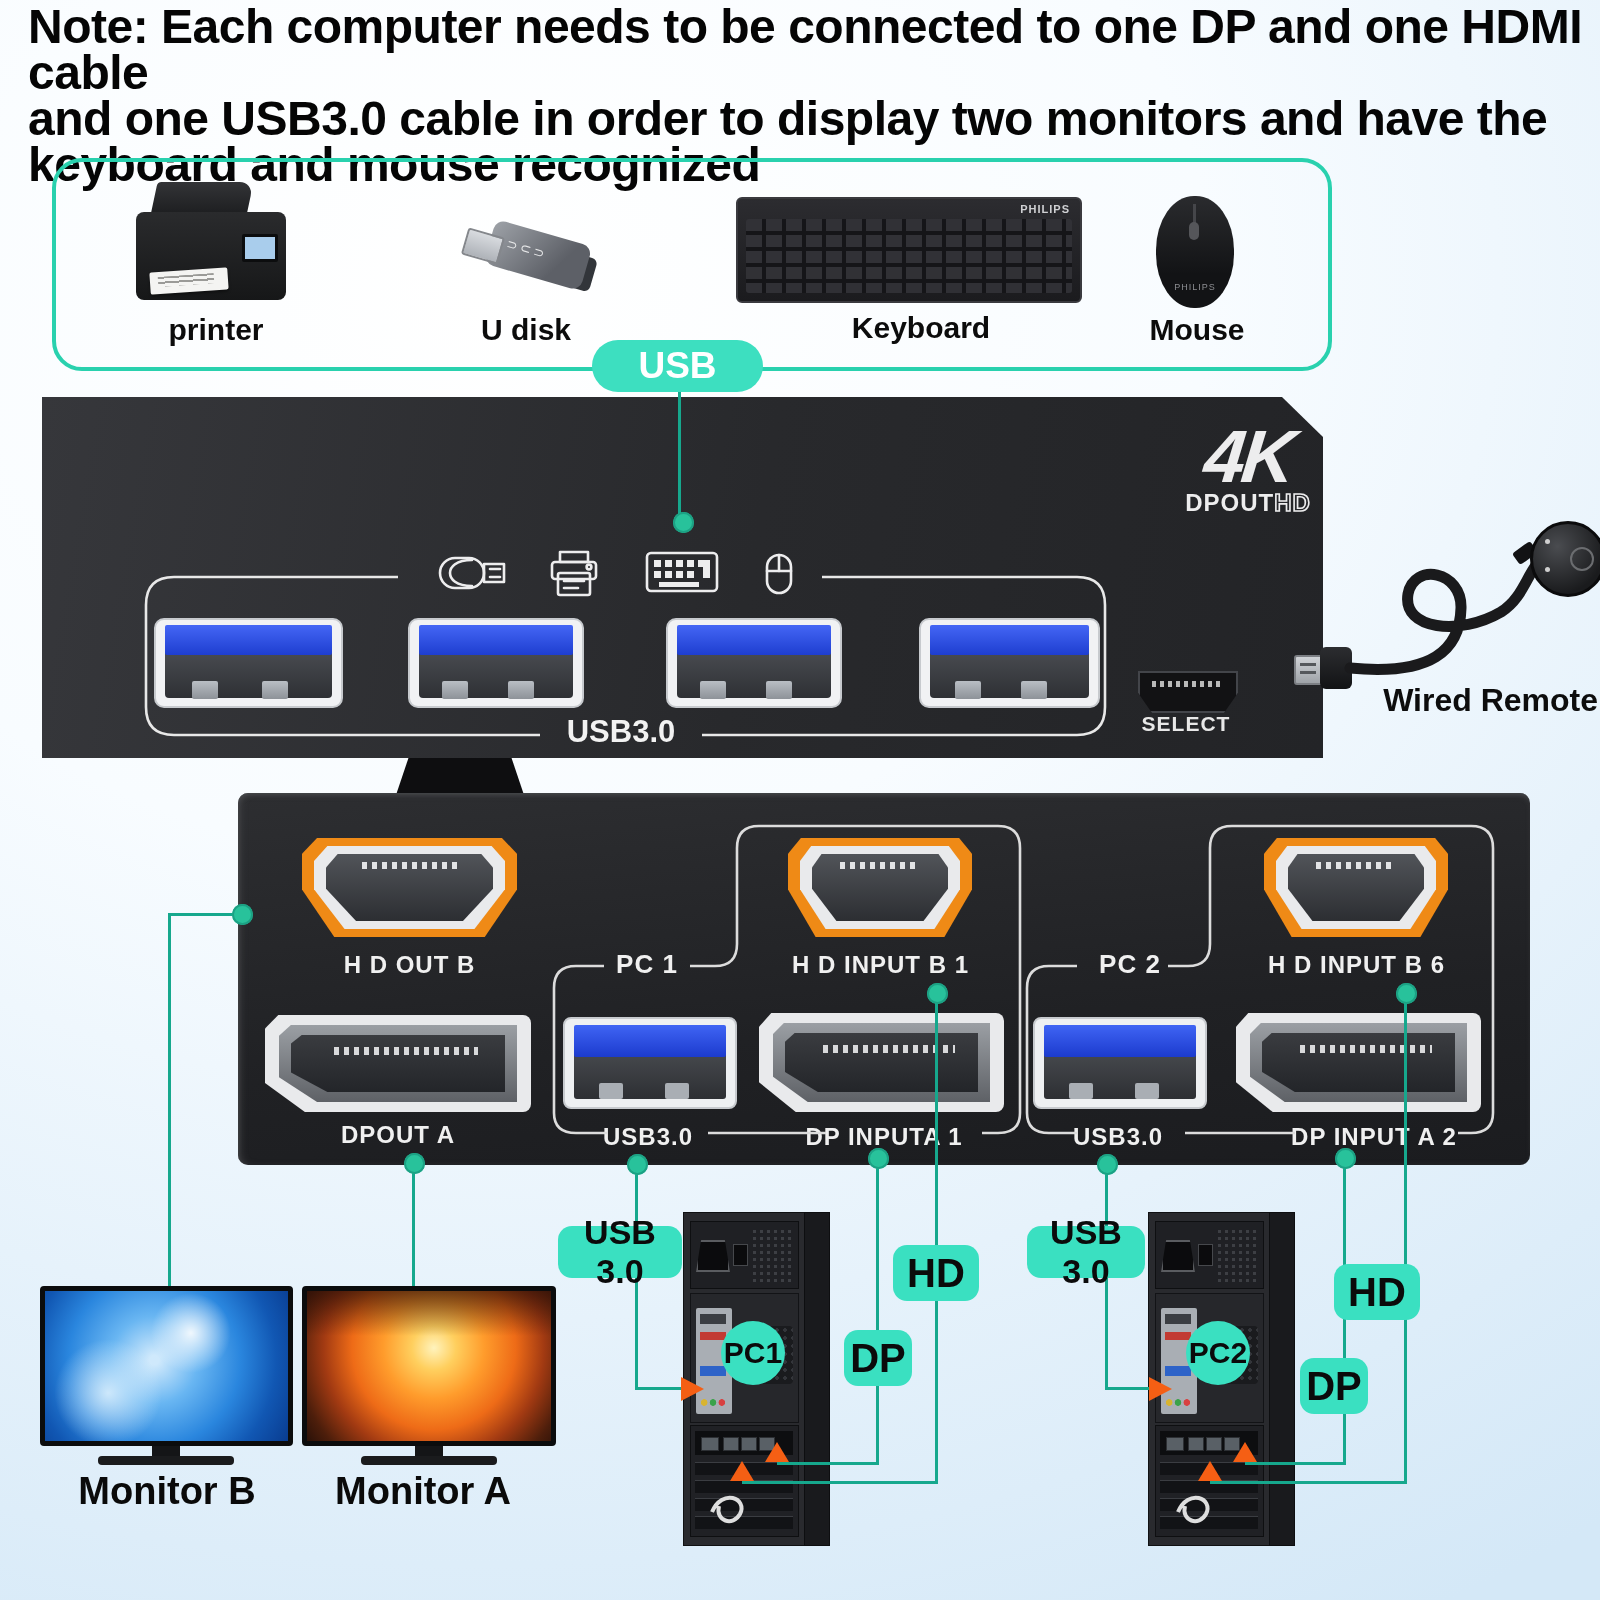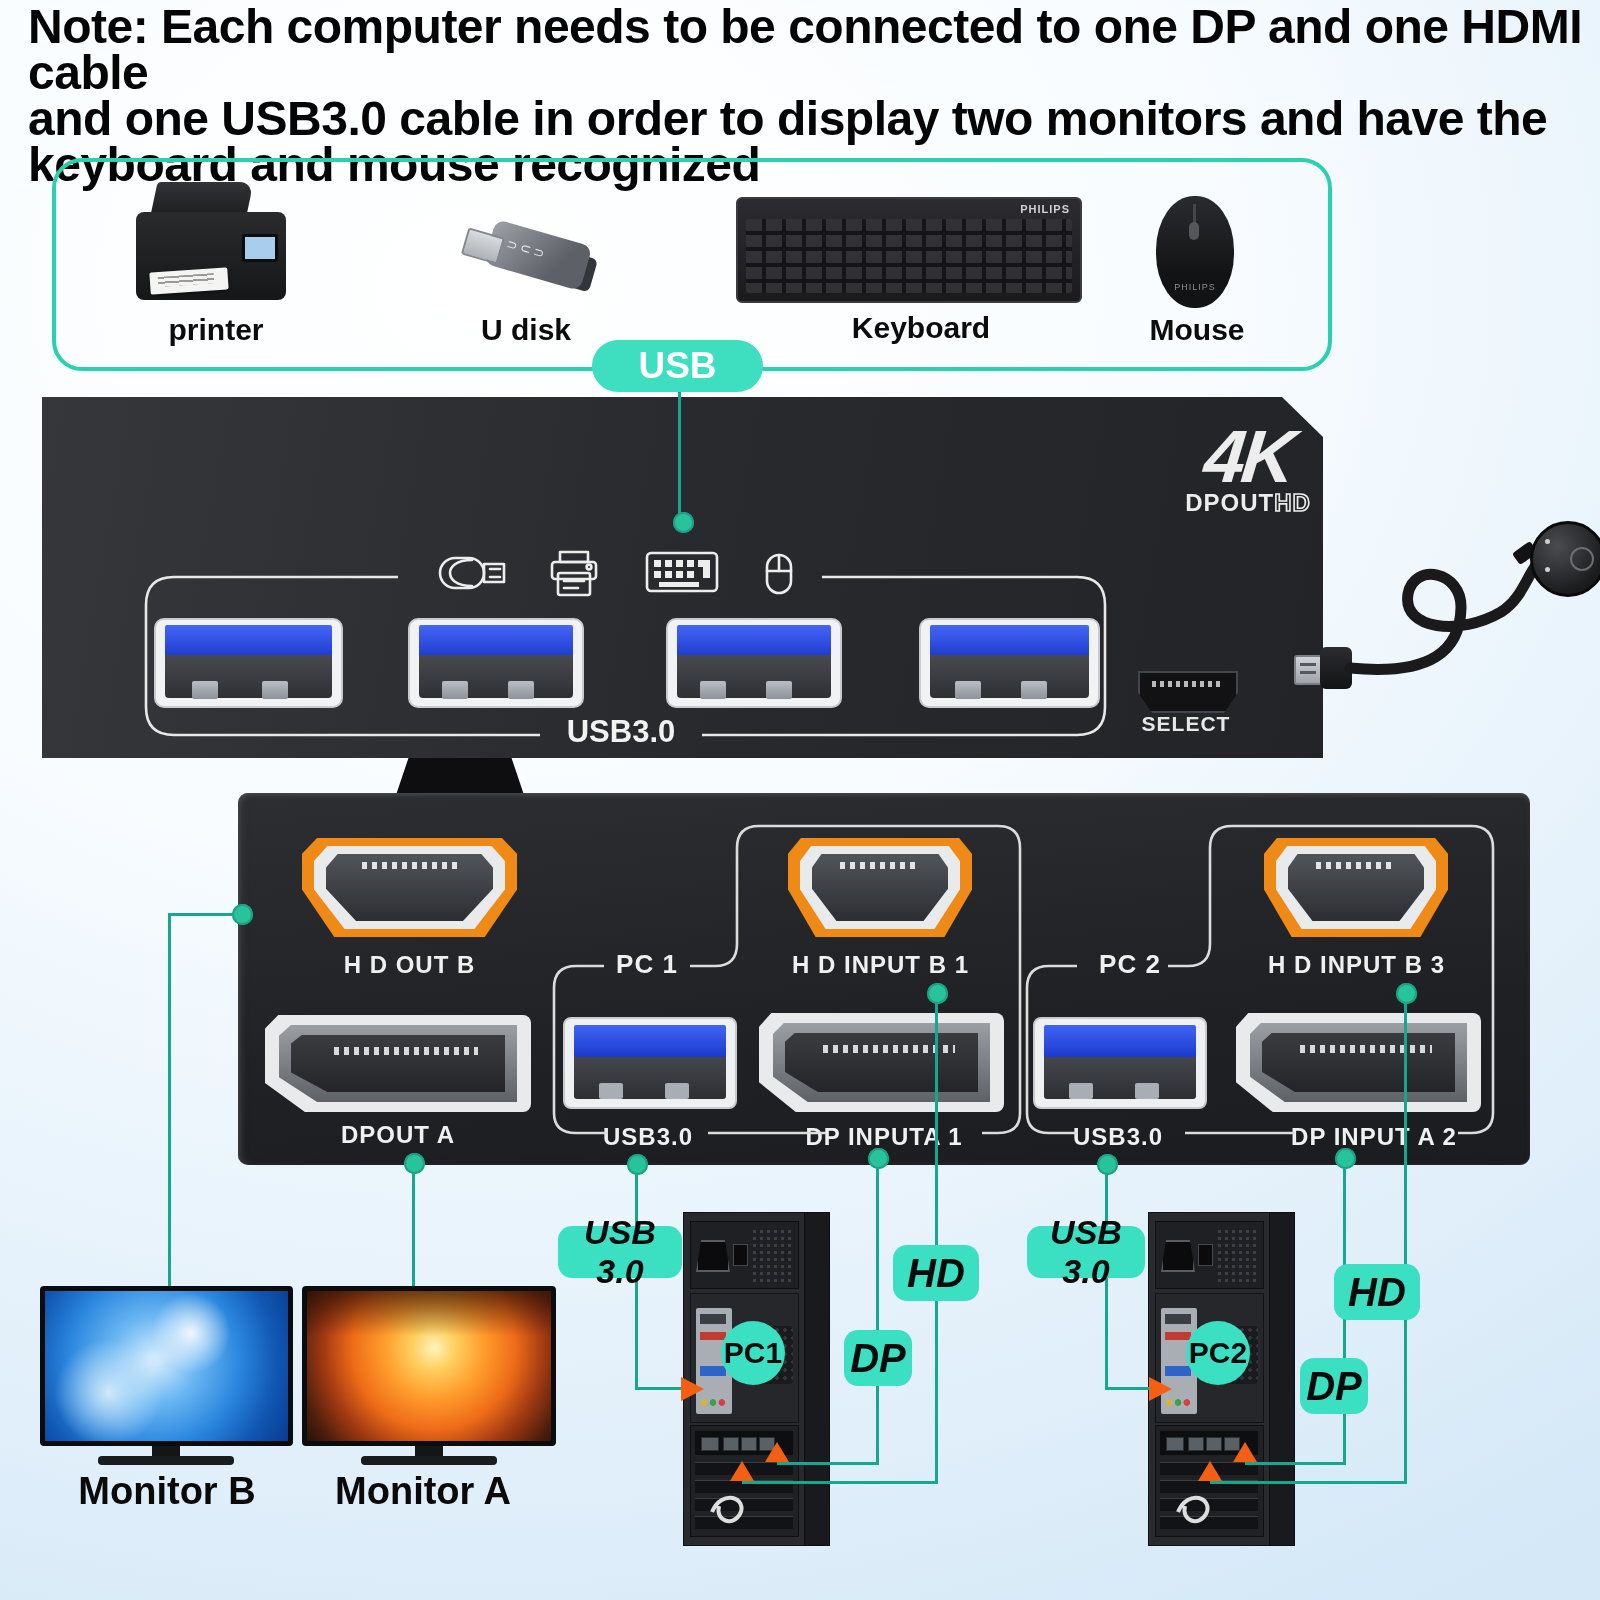--- a/index.html
+++ b/index.html
@@ -96,21 +96,21 @@
   .dp .bz{position:absolute;inset:0;background:#e9eaec;clip-path:polygon(5% 0,100% 0,100% 100%,15% 100%,0 70%,0 14%);border-radius:8px;}
   .dp .d1{position:absolute;inset:10px 14px;background:linear-gradient(#9b9fa4,#5e6166);clip-path:polygon(5% 0,100% 0,100% 100%,16% 100%,0 68%,0 14%);}
   .dp .d2{position:absolute;inset:20px 26px;background:linear-gradient(#3a3c40,#232529);clip-path:polygon(5% 0,100% 0,100% 100%,17% 100%,0 66%,0 15%);}
   .dp .pins{position:absolute;left:26%;right:20%;top:32px;height:8px;background:repeating-linear-gradient(90deg,#d8d9db 0 5px,transparent 5px 10px);}
   .busb{background:#eef0f2;border:2px solid #c7cace;border-radius:8px;z-index:11;}
   .busb .cav{position:absolute;left:9px;right:9px;top:8px;bottom:8px;background:linear-gradient(#54575c,#2d2f33);border-radius:3px;}
   .busb .tng{position:absolute;left:9px;right:9px;top:6px;height:32px;background:linear-gradient(#3f64f4,#1c3bce);border-radius:2px;}
   .busb .pn{position:absolute;bottom:8px;width:24px;height:16px;background:#a9aeb4;border-radius:2px;}
 
   
-  .pill{background:#3ae0c1;border-radius:14px;color:#0b0b0b;font-weight:bold;z-index:40;font-style:italic;}
+  .pill{background:#3ae0c1;border-radius:14px;color:#0b0b0b;font-weight:bold;z-index:40;}
   .pccirc{background:#3ae0c1;border-radius:50%;color:#0b0b0b;font-weight:bold;font-size:30px;z-index:40;width:64px;height:64px;}
   .ar-right{width:0;height:0;border-top:12px solid transparent;border-bottom:12px solid transparent;border-left:23px solid #f55f14;z-index:45;}
   .ar-up{width:0;height:0;border-left:12px solid transparent;border-right:12px solid transparent;border-bottom:20px solid #f55f14;z-index:45;}
 
   
   .mon{border:5px solid #0b0c0d;border-radius:4px;z-index:15;}
   .mon-b-img{position:absolute;inset:0;
     background:radial-gradient(circle at 60% 28%, rgba(255,255,255,.9), transparent 22%),
                radial-gradient(circle at 26% 68%, rgba(235,248,255,.8), transparent 26%),
                radial-gradient(circle at 45% 46%, #cfe9fc 3%, #69b6f2 28%, #2a86de 55%, #1157b3 78%, #093c90 100%);}
@@ -263,20 +263,21 @@
   <div class="abs ctr fp-usblabel">USB3.0</div>
   <div class="abs select-port">
       <div class="select-pins"></div>
     </div>
   <div class="abs ctr select-lbl">SELECT</div>
 
   <div class="abs plug-metal"></div>
   <div class="abs plug-body"></div>
   <div class="abs ferrule"></div>
   <div class="abs remote-disc"></div>
+  <div class="abs remote-lbl">Wired Remote</div>
 
   <div class="abs foot"></div>
 
   <div class="abs back">
     <div class="abs hdmi" style="left:64px;top:45px;width:215px;height:99px;">
       <div class="bz"></div>
         <div class="w1"></div>
         <div class="d1"></div>
         <div class="pins"></div>
     </div>
@@ -319,21 +320,21 @@
     <div class="abs dp" style="left:998px;top:220px;width:245px;height:99px;">
       <div class="bz"></div>
         <div class="d1"></div>
         <div class="d2"></div>
         <div class="pins"></div>
     </div>
     <div class="abs ctr bp-lbl" style="left:64px;top:158px;width:215px;height:28px;">H D OUT B</div>
     <div class="abs ctr bp-lbl" style="left:368px;top:157px;width:82px;height:28px;font-size:26px;">PC 1</div>
     <div class="abs ctr bp-lbl" style="left:540px;top:158px;width:205px;height:28px;">H D INPUT B 1</div>
     <div class="abs ctr bp-lbl" style="left:851px;top:157px;width:82px;height:28px;font-size:26px;">PC 2</div>
-    <div class="abs ctr bp-lbl" style="left:1016px;top:158px;width:205px;height:28px;">H D INPUT B 3</div>
+    <div class="abs ctr bp-lbl" style="left:1016px;top:158px;width:205px;height:28px;">H D INPUT B 6</div>
     <div class="abs ctr bp-lbl" style="left:27px;top:328px;width:266px;height:28px;text-align:center;">DPOUT A</div>
     <div class="abs ctr bp-lbl" style="left:325px;top:330px;width:170px;height:28px;">USB3.0</div>
     <div class="abs ctr bp-lbl" style="left:532px;top:330px;width:228px;height:28px;">DP INPUTA 1</div>
     <div class="abs ctr bp-lbl" style="left:795px;top:330px;width:170px;height:28px;">USB3.0</div>
     <div class="abs ctr bp-lbl" style="left:1022px;top:330px;width:228px;height:28px;">DP INPUT A 2</div>
   </div>
 
   <svg class="abs ovl" viewBox="0 0 1600 1600">
 
     <path d="M398,577 H174 Q146,577 146,605 V707 Q146,735 174,735 H540 M702,735 H1077 Q1105,735 1105,707 V605 Q1105,577 1077,577 H822" fill="none" stroke="#e8e8e8" stroke-width="2.6"></path>

